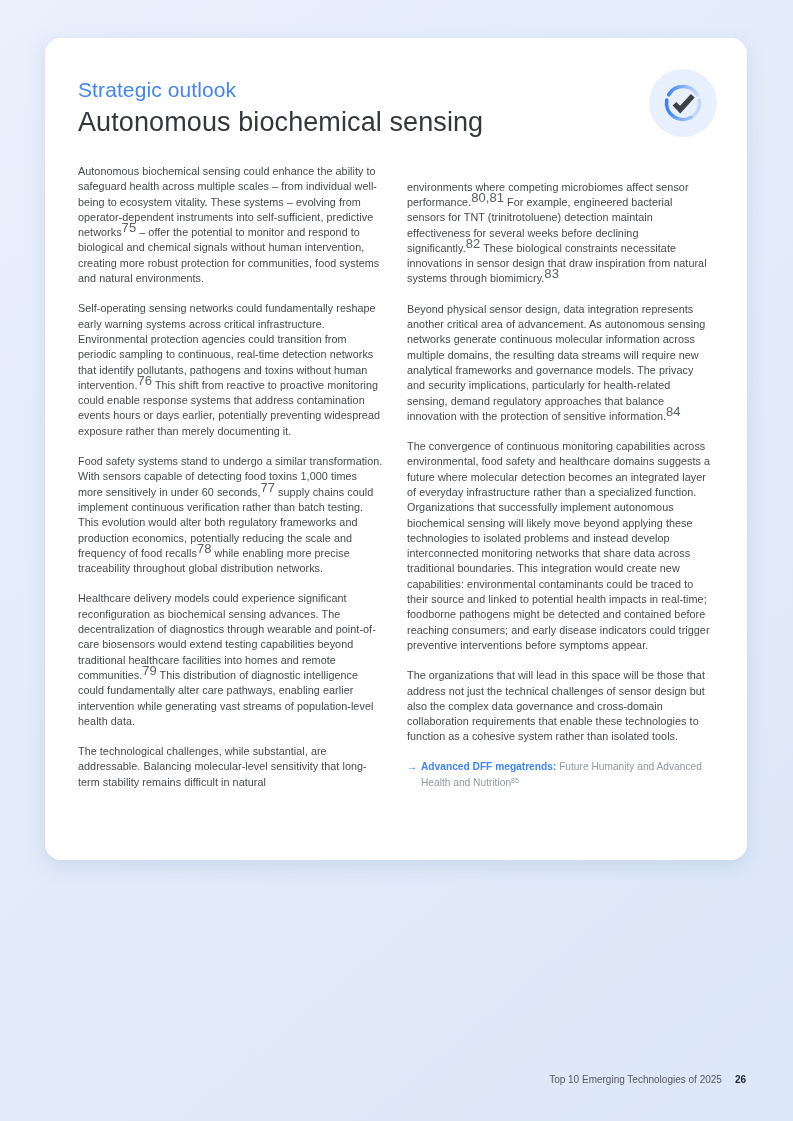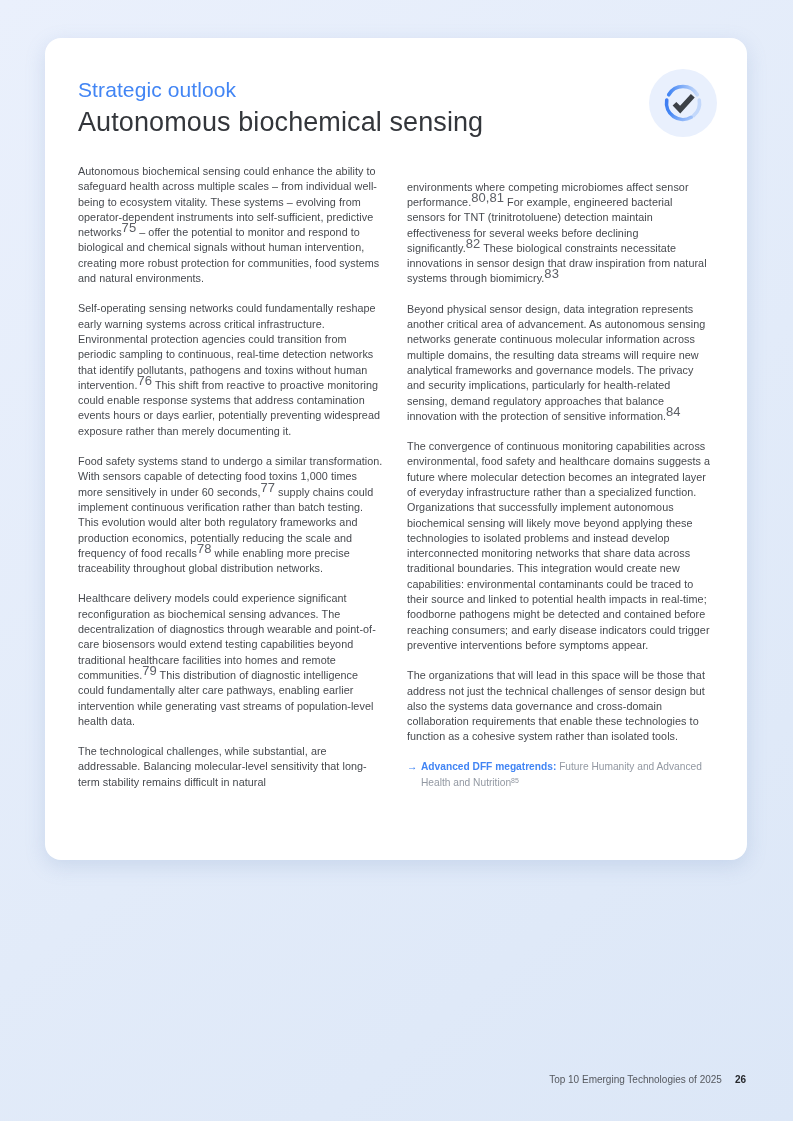--- a/index.html
+++ b/index.html
@@ -143,21 +143,21 @@
         <p>Food safety systems stand to undergo a similar transformation. With sensors capable of detecting food toxins 1,000 times more sensitively in under 60 seconds,<sup>77</sup> supply chains could implement continuous verification rather than batch testing. This evolution would alter both regulatory frameworks and production economics, potentially reducing the scale and frequency of food recalls<sup>78</sup> while enabling more precise traceability throughout global distribution networks.</p>
         <p>Healthcare delivery models could experience significant reconfiguration as biochemical sensing advances. The decentralization of diagnostics through wearable and point-of-care biosensors would extend testing capabilities beyond traditional healthcare facilities into homes and remote communities.<sup>79</sup> This distribution of diagnostic intelligence could fundamentally alter care pathways, enabling earlier intervention while generating vast streams of population-level health data.</p>
         <p>The technological challenges, while substantial, are addressable. Balancing molecular-level sensitivity that long-term stability remains difficult in natural</p>
       </div>
     <div class="col-divider"></div>
     <div class="col">
       <div>
           <p>environments where competing microbiomes affect sensor performance.<sup>80,81</sup> For example, engineered bacterial sensors for TNT (trinitrotoluene) detection maintain effectiveness for several weeks before declining significantly.<sup>82</sup> These biological constraints necessitate innovations in sensor design that draw inspiration from natural systems through biomimicry.<sup>83</sup></p>
           <p>Beyond physical sensor design, data integration represents another critical area of advancement. As autonomous sensing networks generate continuous molecular information across multiple domains, the resulting data streams will require new analytical frameworks and governance models. The privacy and security implications, particularly for health-related sensing, demand regulatory approaches that balance innovation with the protection of sensitive information.<sup>84</sup></p>
           <p>The convergence of continuous monitoring capabilities across environmental, food safety and healthcare domains suggests a future where molecular detection becomes an integrated layer of everyday infrastructure rather than a specialized function. Organizations that successfully implement autonomous biochemical sensing will likely move beyond applying these technologies to isolated problems and instead develop interconnected monitoring networks that share data across traditional boundaries. This integration would create new capabilities: environmental contaminants could be traced to their source and linked to potential health impacts in real-time; foodborne pathogens might be detected and contained before reaching consumers; and early disease indicators could trigger preventive interventions before symptoms appear.</p>
-          <p>The organizations that will lead in this space will be those that address not just the technical challenges of sensor design but also the systems data governance and cross-domain collaboration requirements that enable these technologies to function as a cohesive system rather than isolated tools.</p>
+          <p>The organizations that will lead in this space will be those that address not just the technical challenges of sensor design but also the complex data governance and cross-domain collaboration requirements that enable these technologies to function as a cohesive system rather than isolated tools.</p>
         </div>
       <div class="megatrends-note">
         <span class="note-arrow">→</span>
         <span class="note-body"><span class="note-label">Advanced DFF megatrends:</span><span class="note-text"> Future Humanity and Advanced Health and Nutrition</span><sup>85</sup></span>
       </div>
     </div>
   </div>
 
 </div>
 

